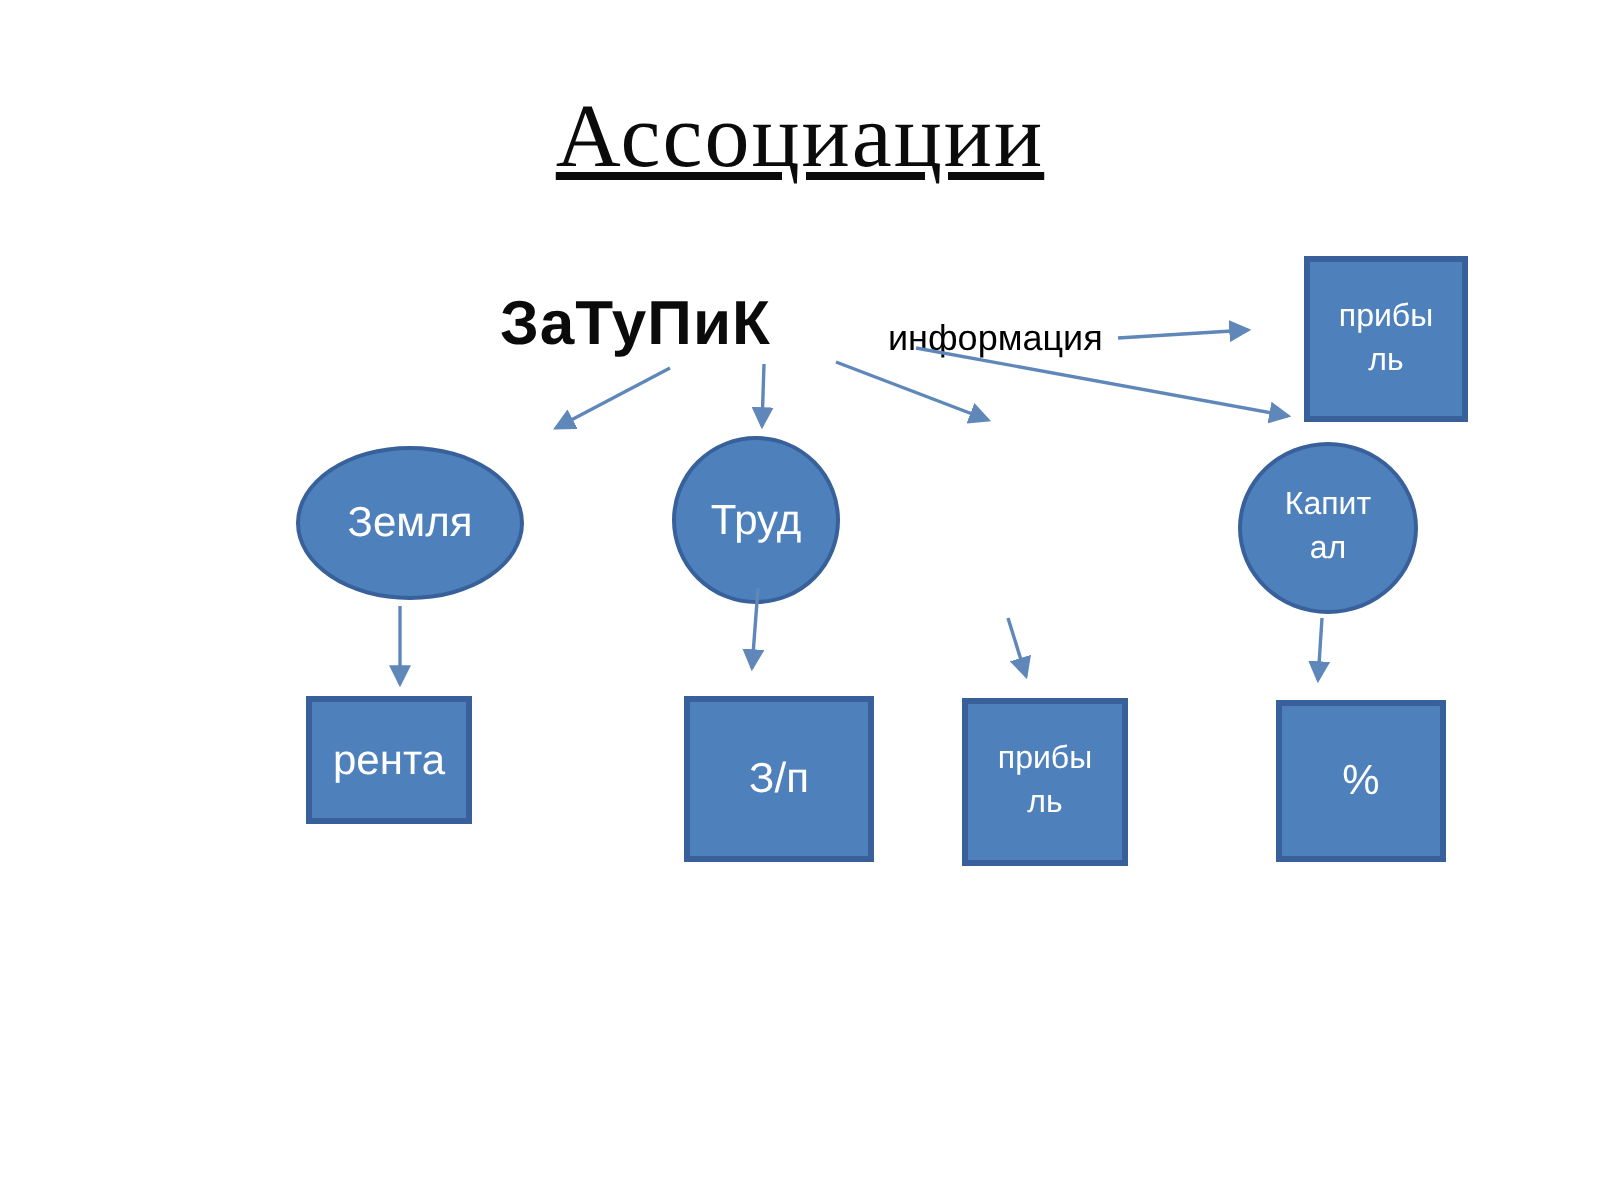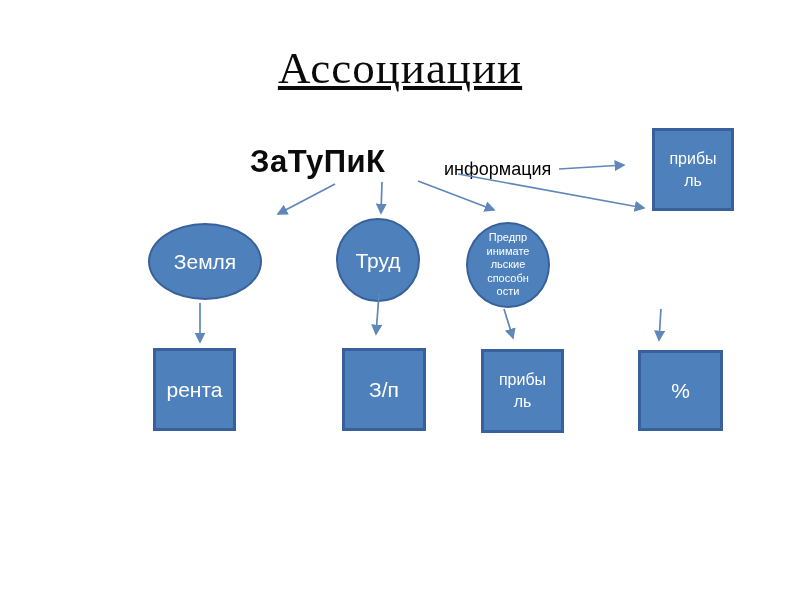--- a/index.html
+++ b/index.html
@@ -56,22 +56,22 @@
   .shape .ln { display: block; }
   .fs-lg { font-size: 21px; line-height: 23px; }
   .fs-md { font-size: 16px; line-height: 22px; }
   .fs-sm { font-size: 11px; line-height: 13.5px; }
   
   .land    { left: 148px; top: 223px; width: 114px; height: 77px; }
   .labor   { left: 336px; top: 218px; width:  84px; height: 84px; }
   .entre   { left: 466px; top: 222px; width:  84px; height: 86px; }
   .capital { left: 619px; top: 221px; width:  90px; height: 86px; }
   .profit-top { left: 652px; top: 128px; width: 82px; height: 83px; }
-  .rent    { left: 153px; top: 348px; width: 83px; height: 83px; }
-  .salary  { left: 342px; top: 348px; width: 84px; height: 83px; }
+  .rent    { left: 153px; top: 348px; width: 83px; height: 64px; }
+  .salary  { left: 342px; top: 348px; width: 95px; height: 83px; }
   .profit  { left: 481px; top: 349px; width: 83px; height: 84px; }
   .percent { left: 638px; top: 350px; width: 85px; height: 81px; }
   .connector-layer {
     position: absolute;
     left: 0; top: 0;
     pointer-events: none;
   }
   .arrow { stroke: var(--arrow-color); stroke-width: 1.7; fill: none; }
   marker path { fill: var(--arrow-color); }
 </style>
@@ -92,28 +92,25 @@
   </div>
 
   <div class="shape ellipse land fs-lg">
     <span class="ln">Земля</span>
   </div>
 
   <div class="shape ellipse labor fs-lg">
     <span class="ln">Труд</span>
   </div>
 
-  <div class="shape ellipse entre fs-sm">
-    <span class="ln">Предпр</span>
-    <span class="ln">инимате</span>
-    <span class="ln">льские</span>
-    <span class="ln">способн</span>
-    <span class="ln">ости</span>
+
+  <div class="shape ellipse capital fs-md">
+    <span class="ln">Капит</span>
+    <span class="ln">ал</span>
   </div>
-
 
   <div class="shape rent fs-lg">
     <span class="ln">рента</span>
   </div>
 
   <div class="shape salary fs-lg">
     <span class="ln">З/п</span>
   </div>
 
   <div class="shape profit fs-md">

